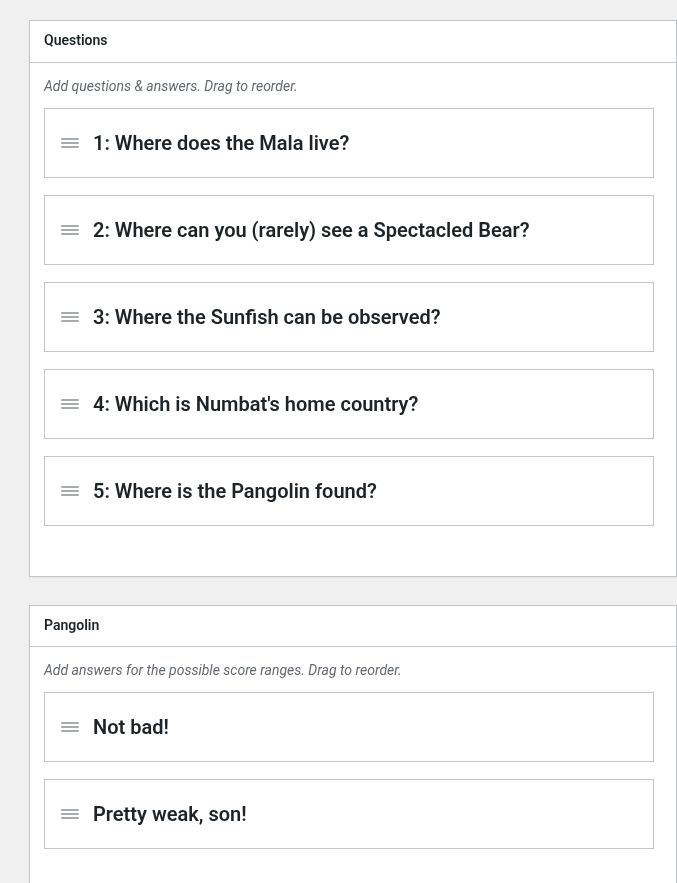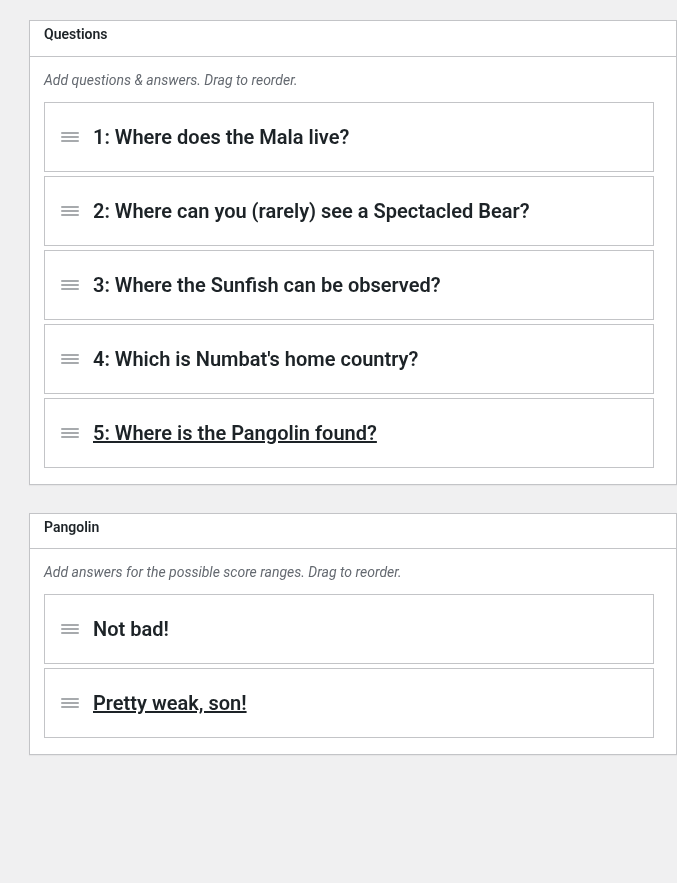--- a/index.html
+++ b/index.html
@@ -21,48 +21,48 @@
       border: 1px solid #c3c4c7;
       box-shadow: 0 1px 1px rgba(0,0,0,.04);
       margin: 0 0 28px 29px;
       overflow: hidden;
     }
     .postbox:first-child {
       margin-top: 20px;
     }
     .postbox-header {
       border-bottom: 1px solid #c3c4c7;
-      padding: 4px 14px 11px;
+      padding: 10px 14px 11px;
     }
     .postbox-header h2 {
       font-size: 14px;
       font-weight: 600;
       margin: 0;
       line-height: 1.4;
       color: #1d2327;
     }
     .inside {
       padding: 14px 22px 14px 14px;
     }
     .hint {
       margin: 1px 0 14px 0;
       font-style: italic;
       color: #646970;
       font-size: 14px;
     }
     .item-row {
       border: 1px solid #c3c4c7;
       background: #fff;
-      margin-bottom: 4px;
+      margin-bottom: 17px;
       display: flex;
       align-items: center;
       min-height: 70px;
       padding: 0 16px;
     }
-    .item-row:last-of-type { margin-bottom: 2px; text-decoration: underline; }
+    .item-row:last-of-type { margin-bottom: 36px; }
     .drag-handle {
       flex: 0 0 auto;
       width: 18px;
       height: 18px;
       display: flex;
       flex-direction: column;
       justify-content: center;
       gap: 2px;
       cursor: grab;
       margin-right: 14px;

